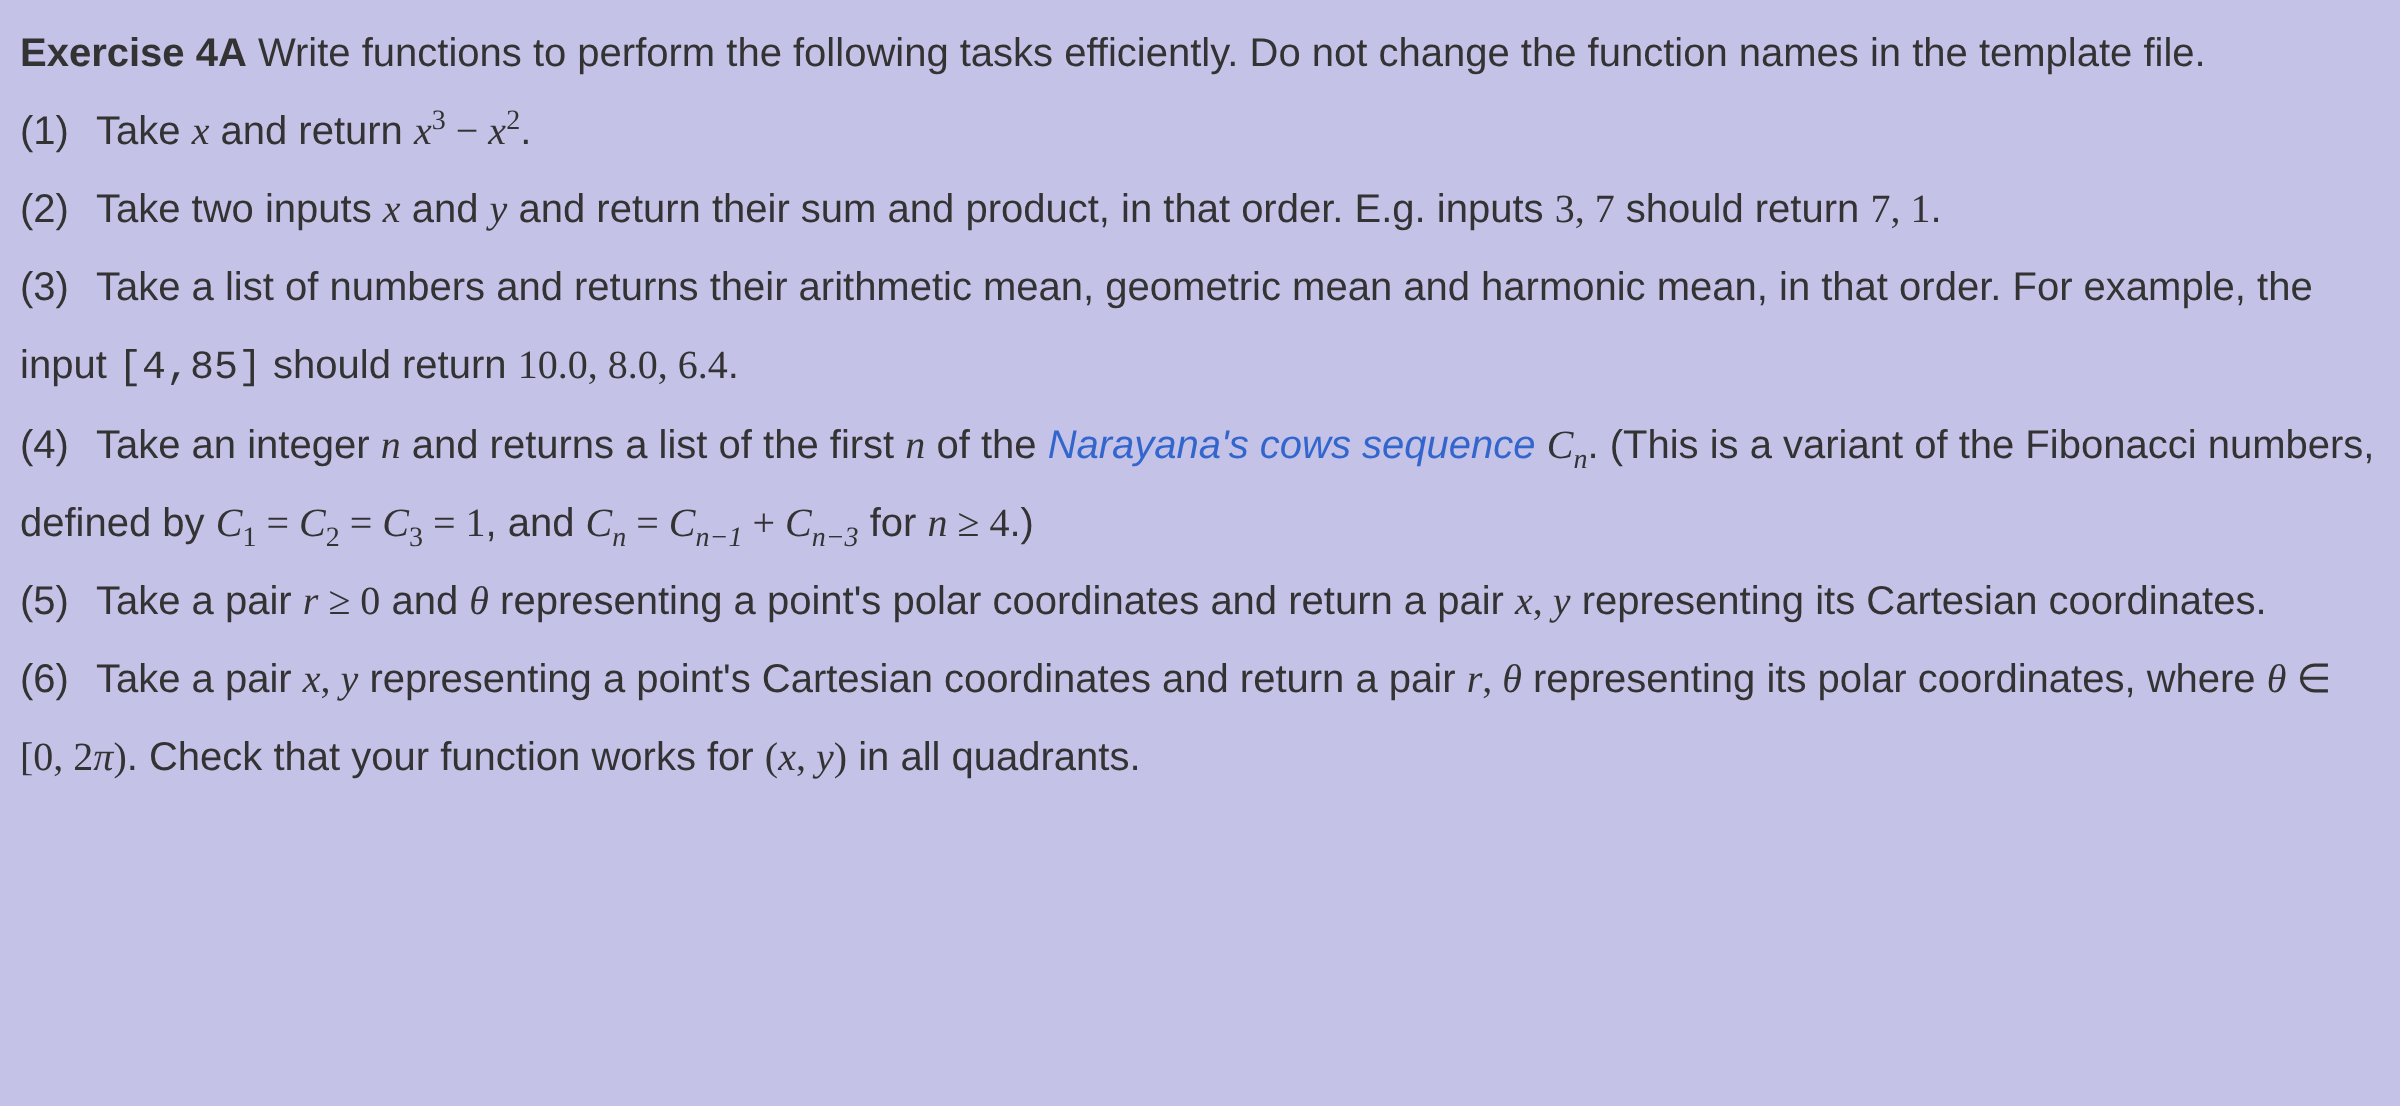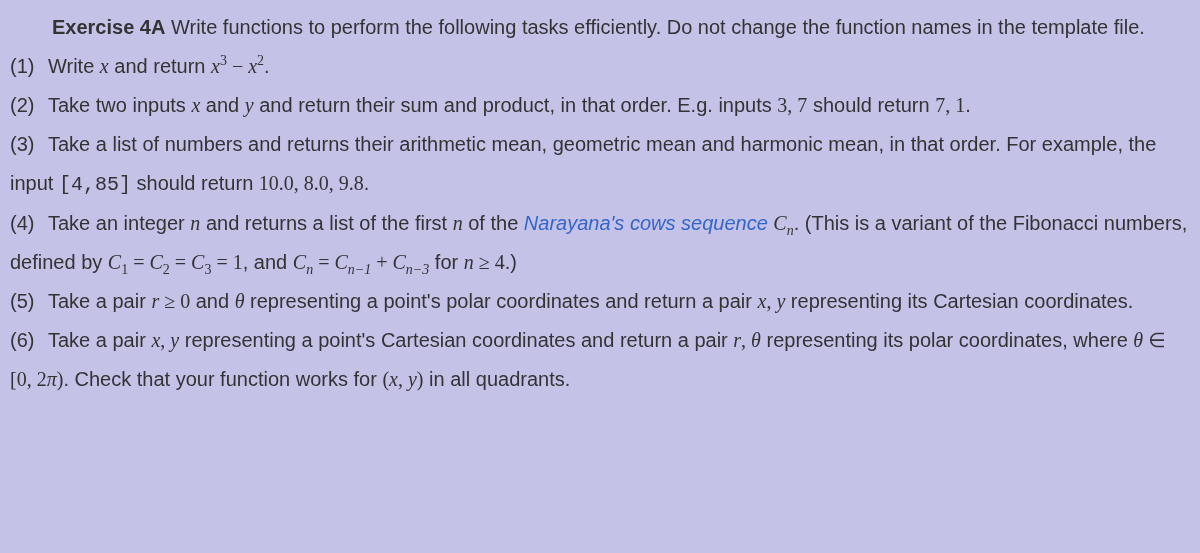--- a/index.html
+++ b/index.html
@@ -12,21 +12,20 @@
       height: 553px;
       background-color: #c5c2e8;
       font-family: Arial, Helvetica, sans-serif;
       font-size: 20px;
       color: #333;
       padding: 8px 10px;
       line-height: 1.95;
     }
     .bold {
       font-weight: bold;
-      margin-left: 42px;
     }
     .math {
       font-family: 'Times New Roman', Times, serif;
       font-style: italic;
     }
     .math-n {
       font-family: 'Times New Roman', Times, serif;
       font-style: normal;
     }
     .link {
@@ -56,29 +55,29 @@
     }
   </style>
 </head>
 <body>
 
 <div class="para">
   <span class="bold">Exercise 4A</span><span> Write functions to perform the following tasks efficiently. Do not change the function names in the template file.</span>
 </div>
 
 <div class="para">
-  <span class="item-num">(1)</span><span>Write </span><span class="math">x</span><span> and return </span><span class="math">x</span><sup class="math-n">3</sup><span class="math-n"> − </span><span class="math">x</span><sup class="math-n">2</sup><span>.</span>
+  <span class="item-num">(1)</span><span>Take </span><span class="math">x</span><span> and return </span><span class="math">x</span><sup class="math-n">3</sup><span class="math-n"> − </span><span class="math">x</span><sup class="math-n">2</sup><span>.</span>
 </div>
 
 <div class="para">
   <span class="item-num">(2)</span><span>Take two inputs </span><span class="math">x</span><span> and </span><span class="math">y</span><span> and return their sum and product, in that order. E.g. inputs </span><span class="math-n">3, 7</span><span> should return </span><span class="math-n">7, 1</span><span>.</span>
 </div>
 
 <div class="para">
-  <span class="item-num">(3)</span><span>Take a list of numbers and returns their arithmetic mean, geometric mean and harmonic mean, in that order. For example, the input </span><span class="mono">[4,85]</span><span> should return </span><span class="math-n">10.0, 8.0, 9.8</span><span>.</span>
+  <span class="item-num">(3)</span><span>Take a list of numbers and returns their arithmetic mean, geometric mean and harmonic mean, in that order. For example, the input </span><span class="mono">[4,85]</span><span> should return </span><span class="math-n">10.0, 8.0, 6.4</span><span>.</span>
 </div>
 
 <div class="para">
   <span class="item-num">(4)</span><span>Take an integer </span><span class="math">n</span><span> and returns a list of the first </span><span class="math">n</span><span> of the </span><span class="link">Narayana's cows sequence</span><span> </span><span class="math">C</span><sub class="math">n</sub><span>. (This is a variant of the Fibonacci numbers, defined by </span><span class="math">C</span><sub class="math-n">1</sub><span class="math-n"> = </span><span class="math">C</span><sub class="math-n">2</sub><span class="math-n"> = </span><span class="math">C</span><sub class="math-n">3</sub><span class="math-n"> = 1</span><span>, and </span><span class="math">C</span><sub class="math">n</sub><span class="math-n"> = </span><span class="math">C</span><sub class="math">n−1</sub><span class="math-n"> + </span><span class="math">C</span><sub class="math">n−3</sub><span> for </span><span class="math">n</span><span class="math-n"> ≥ 4</span><span>.)</span>
 </div>
 
 <div class="para">
   <span class="item-num">(5)</span><span>Take a pair </span><span class="math">r</span><span class="math-n"> ≥ 0</span><span> and </span><span class="math">θ</span><span> representing a point's polar coordinates and return a pair </span><span class="math">x</span><span class="math-n">, </span><span class="math">y</span><span> representing its Cartesian coordinates.</span>
 </div>
 

